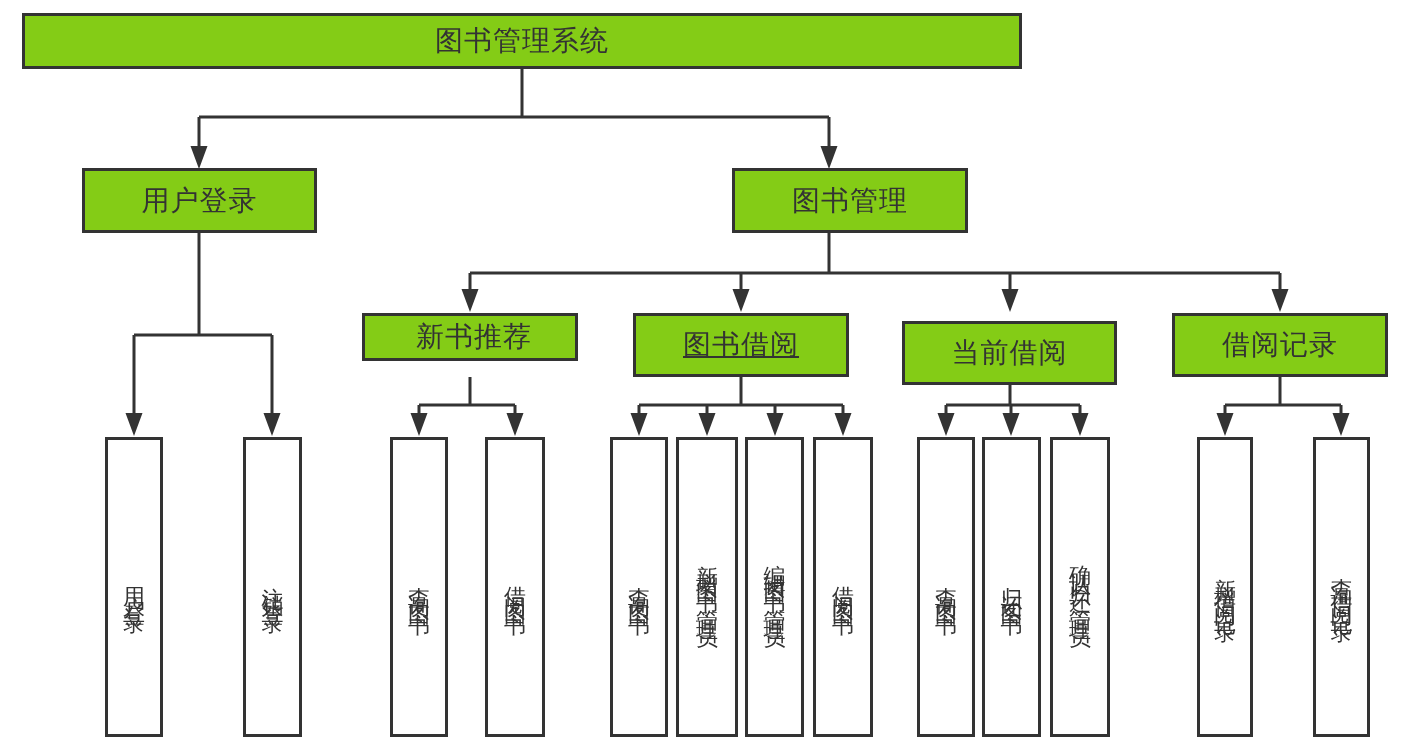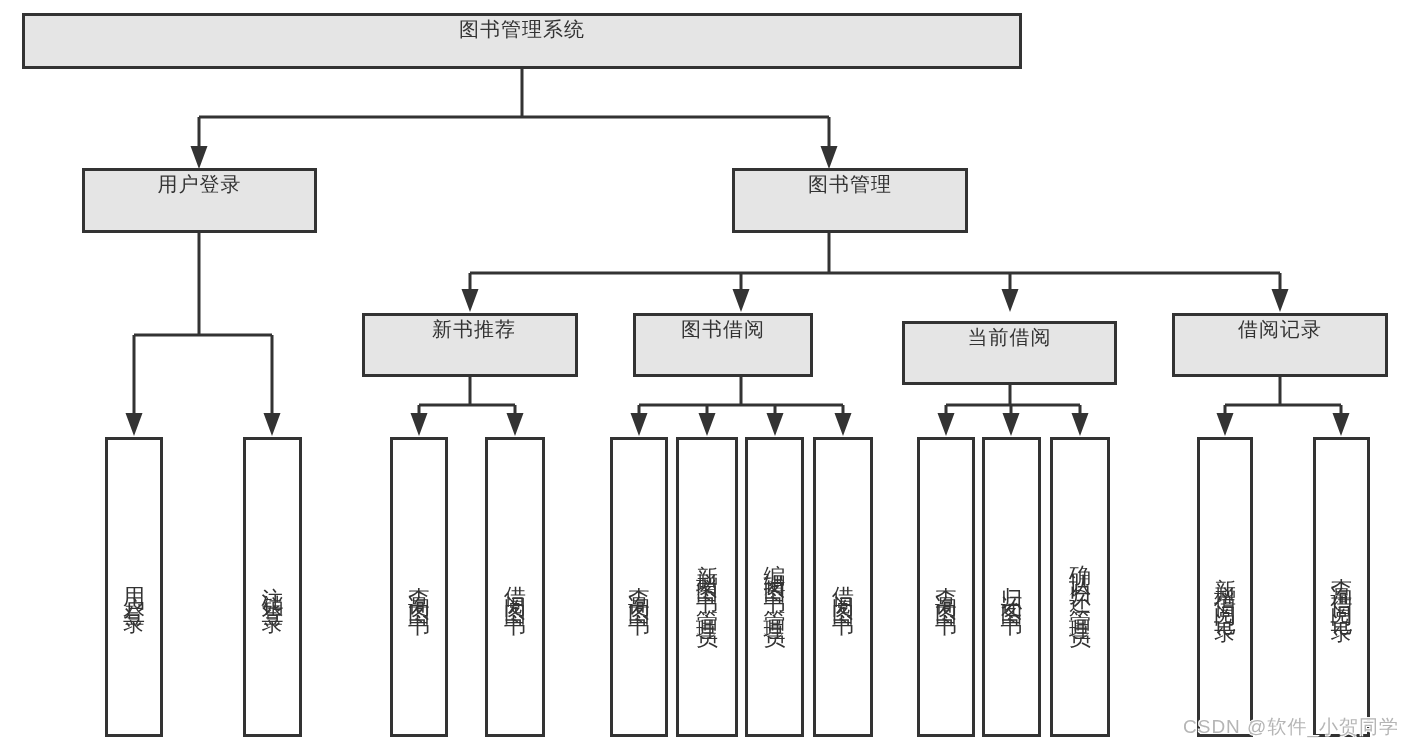--- a/index.html
+++ b/index.html
@@ -19,24 +19,25 @@
   #edges {
     position: absolute;
     left: 0; top: 0;
     width: 1405px;
     height: 747px;
   }
   .box {
     position: absolute;
     box-sizing: border-box;
     border: 3px solid #333333;
-    background: #e5e5e5;
+    background: #84cc16;
     display: flex;
+    align-items: center;
     justify-content: center;
-    font-size: 20px;
+    font-size: 28px;
     letter-spacing: 1px;
     color: #333333;
     white-space: nowrap;
   }
   .vbox {
     position: absolute;
     box-sizing: border-box;
     border: 3px solid #333333;
     background: #ffffff;
     top: 437px;
@@ -95,24 +96,24 @@
     <span>图书管理系统</span>
   </div>
 
   <div class="box" style="left:82px; top:168px; width:235px; height:65px;">
     <span>用户登录</span>
   </div>
   <div class="box" style="left:712px; top:168px; width:236px; height:65px;margin-left:20px;">
     <span>图书管理</span>
   </div>
 
-  <div class="box" style="left:362px; top:313px; width:216px; height:64px;padding-left:8px;">
+  <div class="box" style="left:362px; top:313px; width:216px; height:48px;padding-left:8px;">
     <span>新书推荐</span>
   </div>
-  <div class="box" style="left:633px; top:313px; width:180px; height:64px;">
+  <div class="box" style="left:633px; top:313px; width:216px; height:64px;text-decoration:underline;">
     <span>图书借阅</span>
   </div>
   <div class="box" style="left:902px; top:313px; width:215px; height:64px;margin-top:8px;">
     <span>当前借阅</span>
   </div>
   <div class="box" style="left:1172px; top:313px; width:216px; height:64px;">
     <span>借阅记录</span>
   </div>
 
   <div class="vbox" style="left:105px; width:58px;">
@@ -152,15 +153,14 @@
     <span>确认归还（管理员）</span>
   </div>
 
   <div class="vbox" style="left:1197px; width:56px;">
     <span>新增借阅记录</span>
   </div>
   <div class="vbox" style="left:1313px; width:57px;">
     <span>查询借阅记录</span>
   </div>
 
-  <div class="watermark">CSDN @软件_小贺同学</div>
 
 </div>
 
 </body></html>

